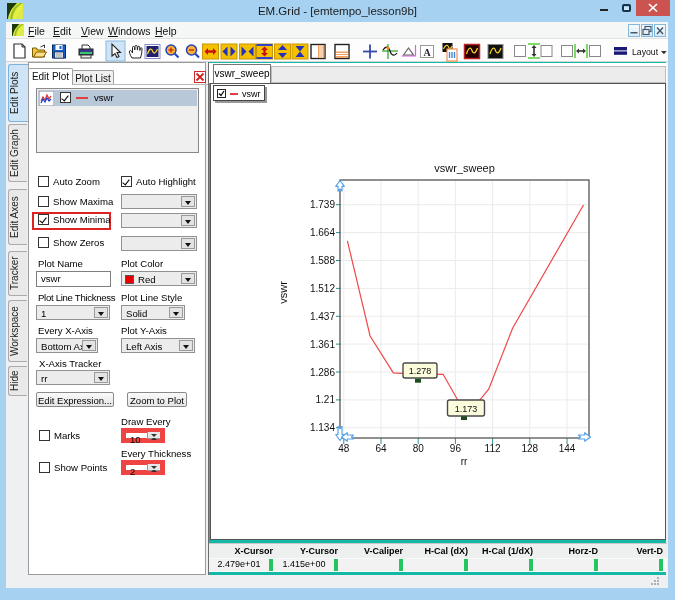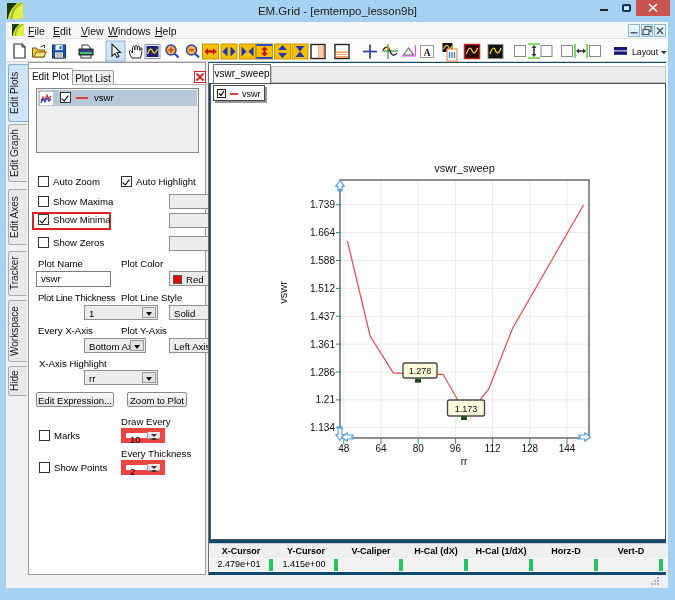--- a/index.html
+++ b/index.html
@@ -27,44 +27,44 @@
 .vtab.active { background:#cfe4f6; border-color:#7fb2da; left:2px; width:21px; }
 
 #panel { left:22px; top:0px; width:178px; height:513px; background:#ffffff; border:1px solid #9b9b9b; }
 .ptab { position:absolute; font-size:10px; color:#111; text-align:center; background:#f0f0f0; border:1px solid #9f9f9f; border-bottom:none; border-radius:2px 2px 0 0;}
 .ptab.active { background:#fff; z-index:2; }
 #closex { position:absolute; left:165px; top:8px; width:12px; height:12px; border:1px solid #cf2b2b; color:#d42020; font-size:11px; font-weight:bold; text-align:center; line-height:11px; background:#fff;}
 
 .lbl { position:absolute; font-size:9.6px; color:#000; white-space:nowrap; }
 .cb { position:absolute; width:11px; height:11px; background:#fff; border:1px solid #333; }
 .cb.checked:before { content:""; position:absolute; left:2px; top:0.5px; width:3px; height:6px; border-right:1.6px solid #000; border-bottom:1.6px solid #000; transform:rotate(38deg); }
-.combo { position:absolute; height:15px; background:#ececec; border:1px solid #919191;margin-left:48px; }
+.combo { position:absolute; height:15px; background:#ececec; border:1px solid #919191; }
 .combo .arr { position:absolute; right:1px; top:1px; bottom:1px; width:14px; background:#e3e3e3; border:1px solid #9a9a9a; }
 .combo .arr:before { content:""; position:absolute; left:3px; top:4px; border:3px solid transparent; border-top:4px solid #111; }
 .combo .val { position:absolute; left:4px; top:2px; font-size:9.6px; color:#000; }
 .tfield { position:absolute; background:#fff; border:1px solid #7e7e7e; font-size:9.6px; color:#000; padding:1px 0 0 4px;}
 .btn { position:absolute; background:linear-gradient(#fafafa,#e4e4e4); border:1px solid #8a8a8a; border-radius:2px; font-size:10px; color:#000; text-align:center; }
 .spin { position:absolute; width:44px; height:15px; background:#fff; border:5px solid #ef4444; font-size:9.6px; }
 .spin .v { position:absolute; left:4px; top:1px; }
 .spin .up, .spin .dn { position:absolute; right:0px; width:13px; height:6px; background:#e8e8e8; border-left:1px solid #999; }
 .spin .up { top:0; border-bottom:1px solid #999;}
 .spin .dn { bottom:0; }
 .spin .up:before { content:""; position:absolute; left:3px; top:1px; border:3px solid transparent; border-bottom:3px solid #333; }
 .spin .dn:before { content:""; position:absolute; left:3px; top:2px; border:3px solid transparent; border-top:3px solid #333; }
 
-#mdi { left:202px; top:0px; width:458px; height:513px; background:#0c4a6e; border-left:1px solid #6e6e6e; }
+#mdi { left:202px; top:0px; width:458px; height:513px; background:#14b8a6; border-left:1px solid #6e6e6e; }
 #tabbar { position:absolute; left:0; top:1px; width:458px; height:20px; background:#fff; }
 #tabbar .rest { position:absolute; left:62px; top:3px; right:1px; height:17px; background:#ececec; border:1px solid #bdbdbd; }
 #vtab1 { position:absolute; left:4px; top:1px; width:58px; height:19px; background:#fff; border:1px solid #777; border-bottom:none; font-size:10px; text-align:center; padding-top:3px;}
 #canvas { position:absolute; left:1px; top:21px; width:456px; height:457px; background:#fff; border:1px solid #555; }
 
 #stattable { position:absolute; left:0px; top:481px; width:458px; height:30px; font-size:9px; }
 #stattable .hrow { position:absolute; left:0; top:0; width:458px; height:15px; background:#eef0f0; border-top:1px solid #c8c8c8; }
 #stattable .vrow { position:absolute; left:0; top:15px; width:458px; height:14px; background:#fafafa; }
-#stattable .hc { position:absolute; top:2px; width:64px; text-align:center; font-weight:bold; color:#000; }
+#stattable .hc { position:absolute; top:2px; width:64px; text-align:right; font-weight:bold; color:#000; }
 #stattable .vc { position:absolute; top:1px; width:64px; height:12px; text-align:center; color:#000; border-right:4px solid #22c55e; background:#f2f2f2;}
 
 #bstrip { left:6px; top:575px; width:662px; height:13px; background:#eef0f1; }
 </style>
 </head>
 <body>
 
 <div class="abs" id="titletext">EM.Grid - [emtempo_lesson9b]</div>
 <svg class="abs" style="left:7px;top:3px" width="16" height="16" viewBox="0 0 16 16">
  <rect x="0" y="0" width="16" height="16" fill="#dfe94a"></rect>
@@ -376,21 +376,21 @@
     <div class="lbl" style="left:9px;top:262px">Every X-Axis</div>
     <div class="lbl" style="left:92px;top:262px">Plot Y-Axis</div>
     <div class="combo" style="left:7px;top:275px;width:62px">
         <div class="val">Bottom Axis</div>
         <div class="arr"></div>
       </div>
     <div class="combo" style="left:92px;top:275px;width:74px">
         <div class="val">Left Axis</div>
         <div class="arr"></div>
       </div>
-    <div class="lbl" style="left:10px;top:295px">X-Axis Highlight</div>
+    <div class="lbl" style="left:10px;top:295px">X-Axis Tracker</div>
     <div class="combo" style="left:7px;top:307px;width:74px">
         <div class="val">rr</div>
         <div class="arr"></div>
       </div>
     <div class="btn" style="left:7px;top:329px;width:78px;height:15px;padding-top:2px;font-size:9.5px;white-space:nowrap">Edit Expression...</div>
     <div class="btn" style="left:98px;top:329px;width:60px;height:15px;padding-top:2px;font-size:9.5px;white-space:nowrap">Zoom to Plot</div>
     <div class="lbl" style="left:92px;top:353px">Draw Every</div>
     <div class="cb" style="left:10px;top:367px"></div>
       <div class="lbl" style="left:25px;top:367px">Marks</div>
     <div class="spin" style="left:92px;top:365px">

